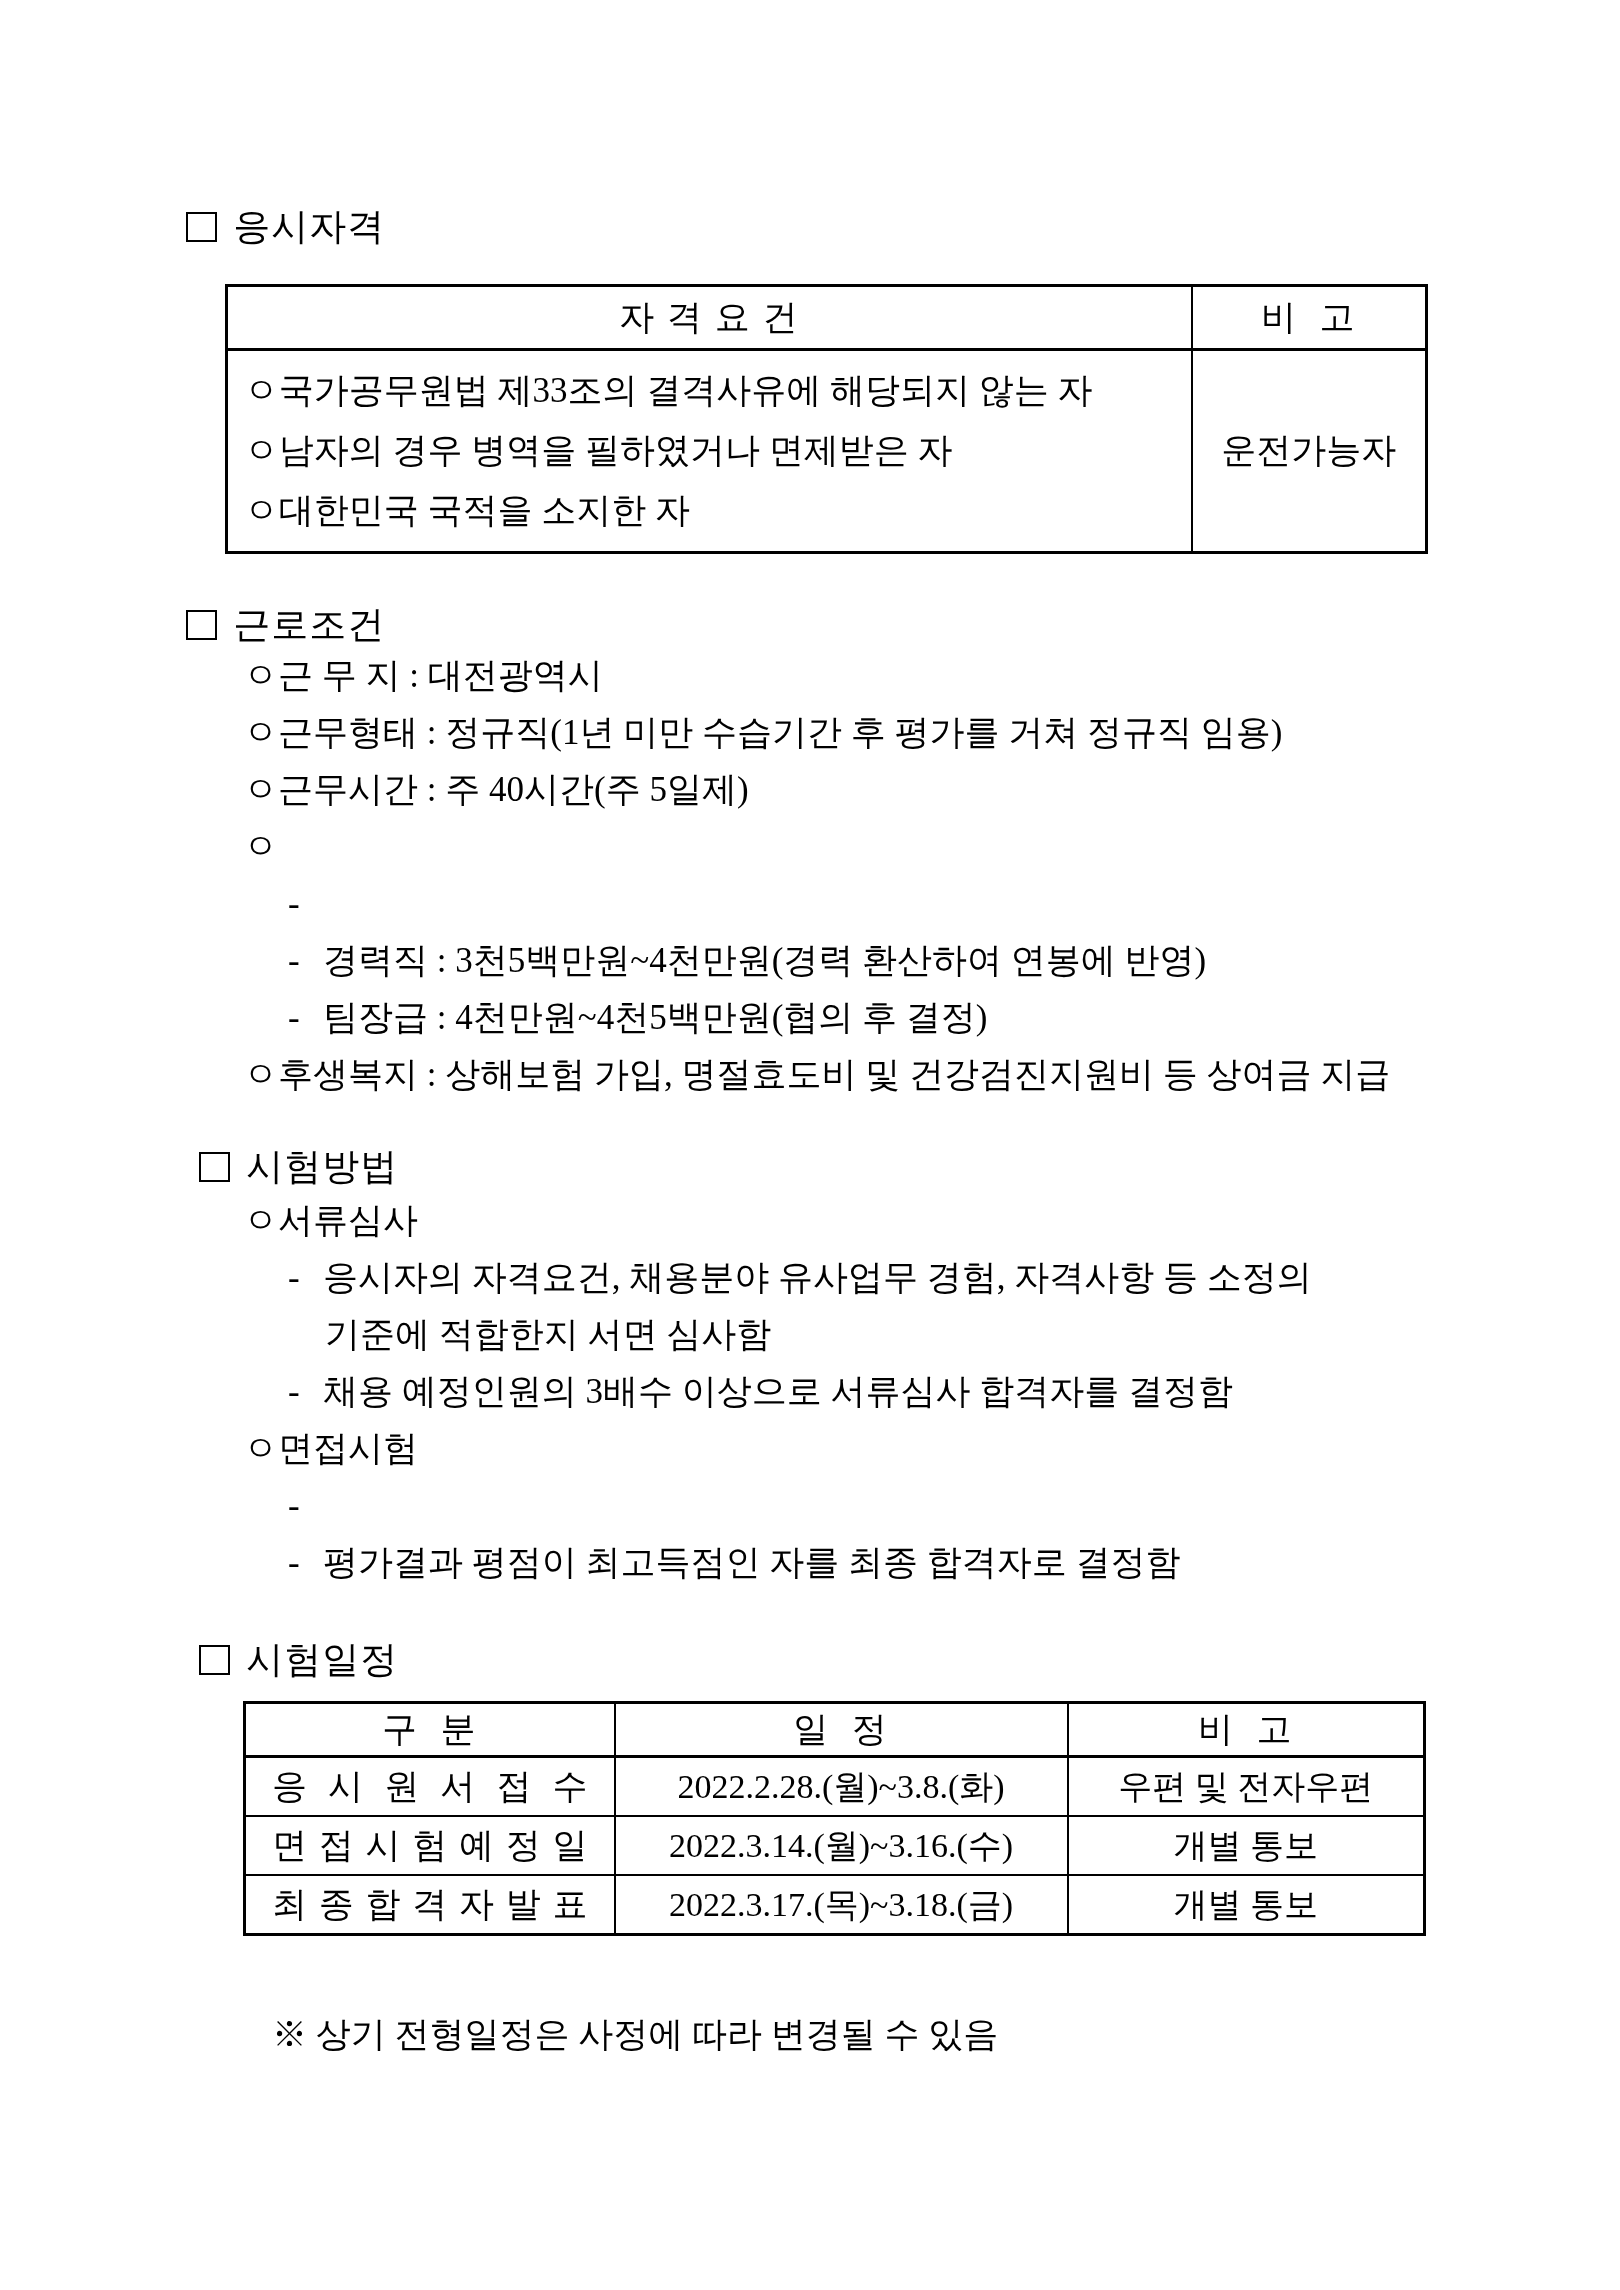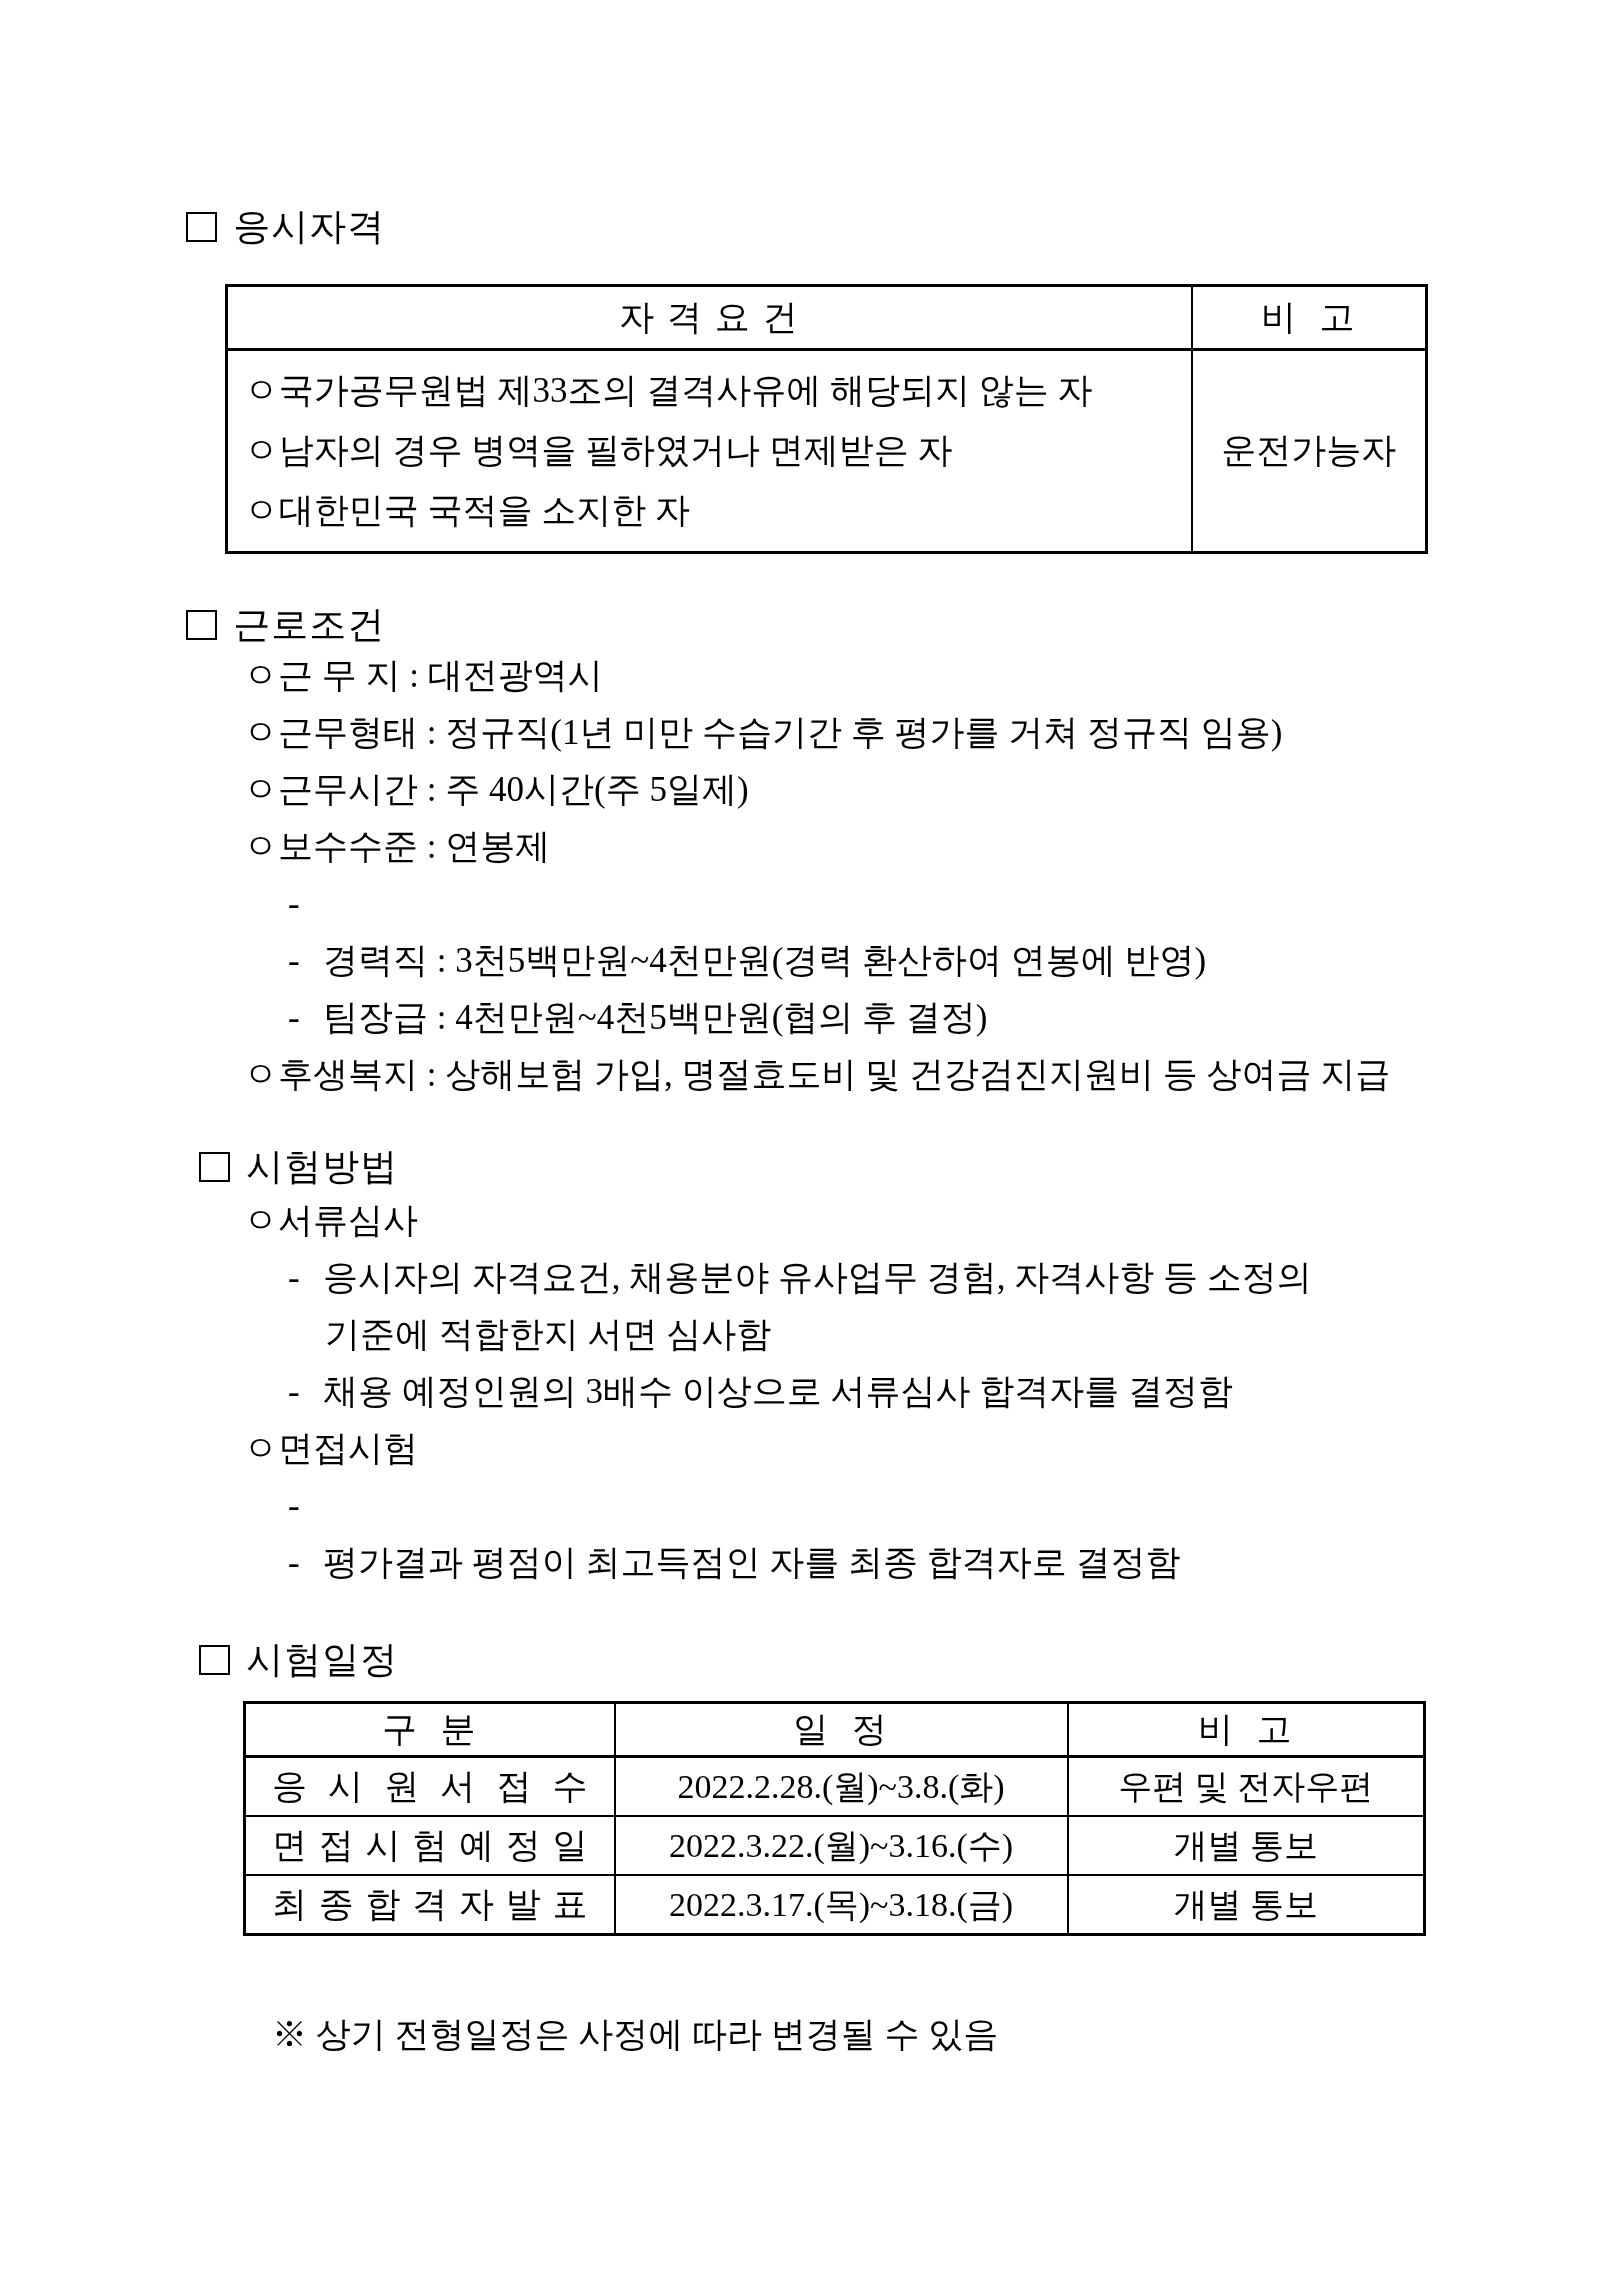--- a/index.html
+++ b/index.html
@@ -130,21 +130,20 @@
     <div class="line lvl1">
       <span class="bullet">ㅇ</span>
       <span>근무형태 : 정규직(1년 미만 수습기간 후 평가를 거쳐 정규직 임용)</span>
     </div>
     <div class="line lvl1">
       <span class="bullet">ㅇ</span>
       <span>근무시간 : 주 40시간(주 5일제)</span>
     </div>
     <div class="line lvl1">
       <span class="bullet">ㅇ</span>
-      <span>보수수준 : 연봉제</span>
     </div>
     <div class="line lvl2">
       <span class="bullet">-</span>
     </div>
     <div class="line lvl2">
       <span class="bullet">-</span>
       <span>경력직 : 3천5백만원~4천만원(경력 환산하여 연봉에 반영)</span>
     </div>
     <div class="line lvl2">
       <span class="bullet">-</span>
@@ -207,21 +206,21 @@
       <th>일  정</th>
       <th>비  고</th>
     </tr>
     <tr>
       <td class="c1">응 시 원 서 접 수</td>
       <td class="c2">2022.2.28.(월)~3.8.(화)</td>
       <td class="c3">우편 및 전자우편</td>
     </tr>
     <tr>
       <td class="c1">면 접 시 험 예 정 일</td>
-      <td class="c2">2022.3.22.(월)~3.16.(수)</td>
+      <td class="c2">2022.3.14.(월)~3.16.(수)</td>
       <td class="c3">개별 통보</td>
     </tr>
     <tr>
       <td class="c1">최 종 합 격 자 발 표</td>
       <td class="c2">2022.3.17.(목)~3.18.(금)</td>
       <td class="c3">개별 통보</td>
     </tr>
   </tbody>
     </table>
 

